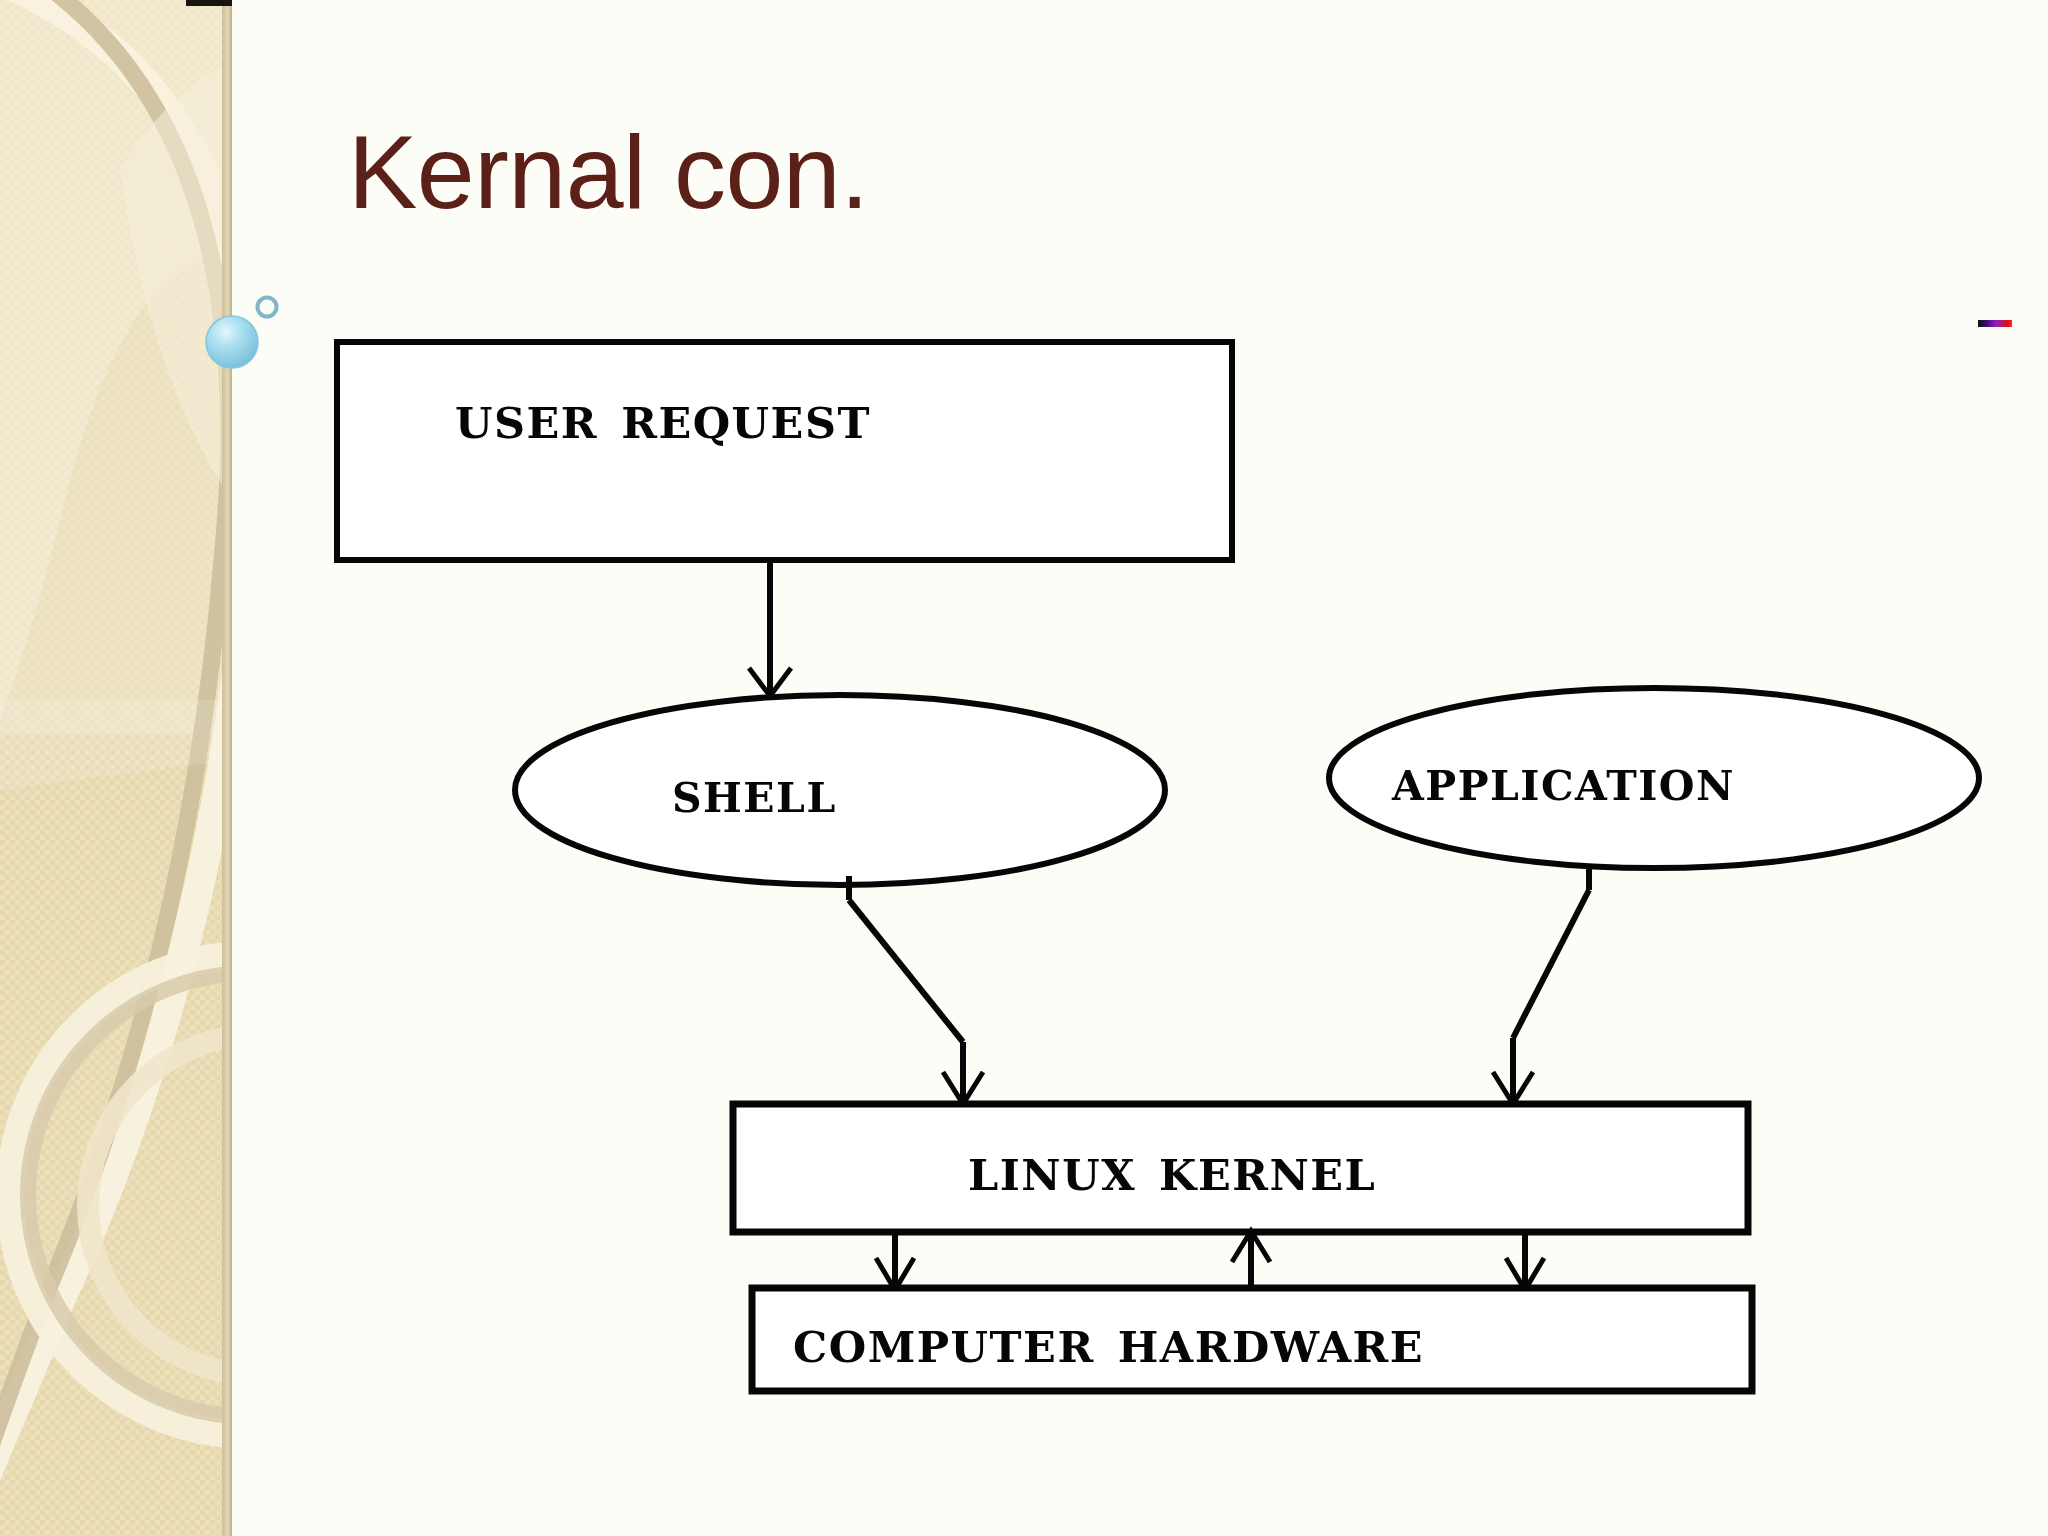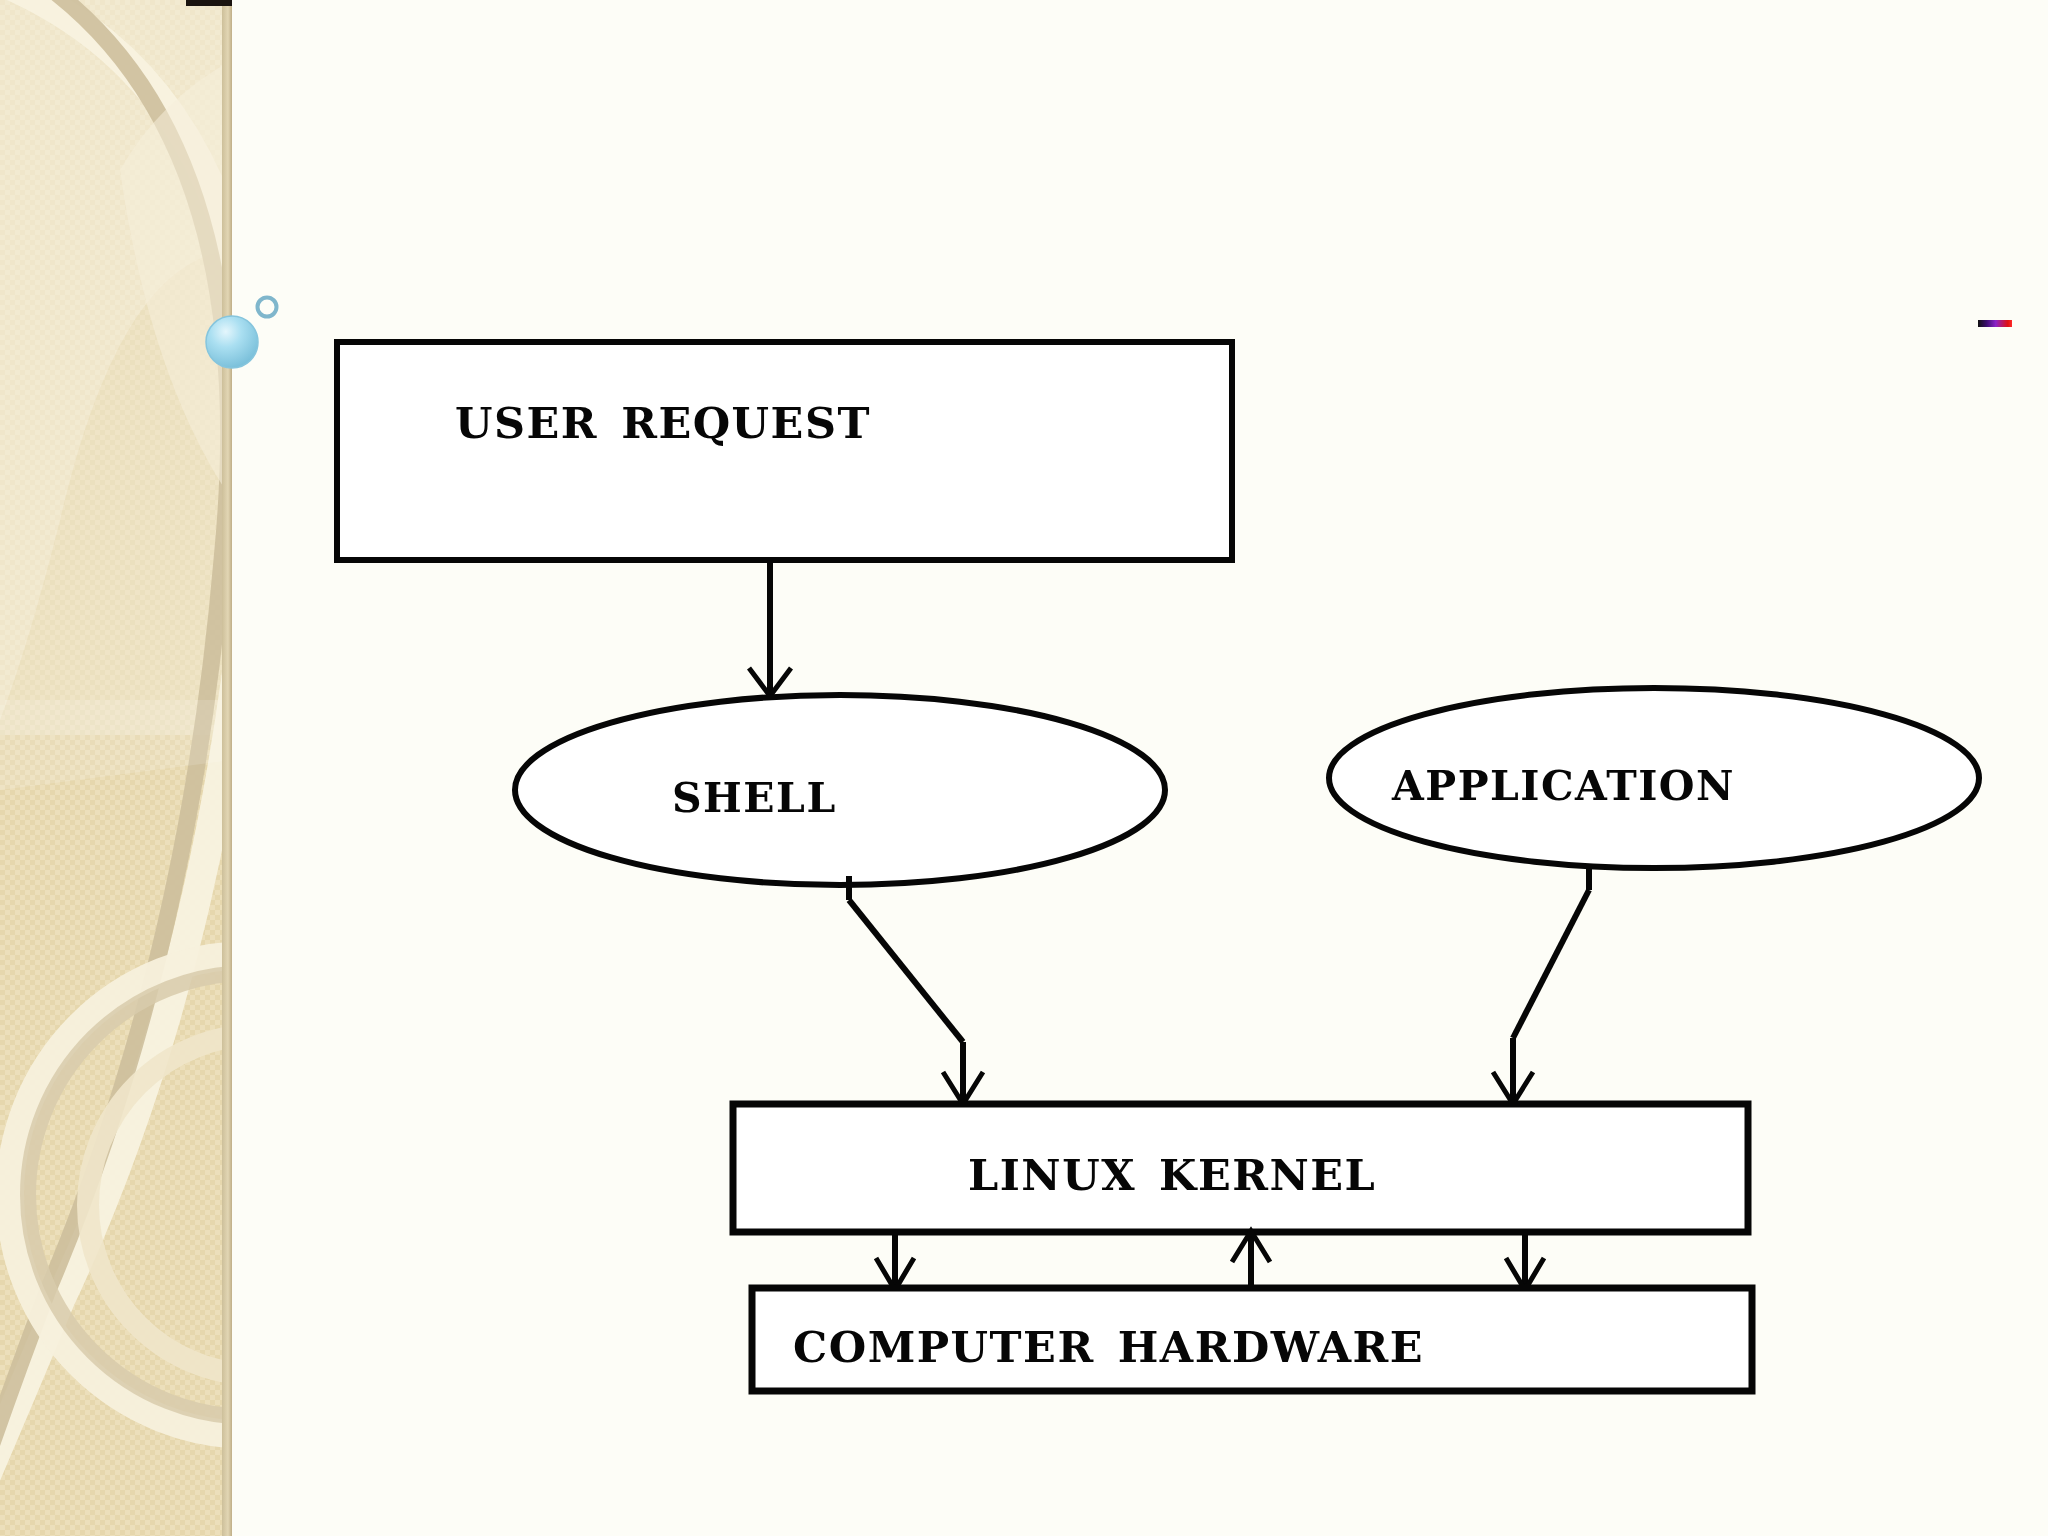--- a/index.html
+++ b/index.html
@@ -128,20 +128,21 @@
       <radialGradient id="sph" cx="38%" cy="30%" r="75%">
         <stop offset="0%" stop-color="#e4f6fc"></stop>
         <stop offset="40%" stop-color="#aadff1"></stop>
         <stop offset="100%" stop-color="#76bdd8"></stop>
       </radialGradient>
     </defs>
     <circle cx="37" cy="57" r="26" fill="url(#sph)" stroke="#86c5dd" stroke-width="1.5"></circle>
     <circle cx="72" cy="22" r="9.5" fill="none" stroke="#7fb6cc" stroke-width="4"></circle>
   </svg>
 
+  <div id="title">Kernal con.</div>
 
   <svg id="diagram" viewBox="0 0 2048 1536">
 
     <rect x="337" y="342" width="895" height="218" fill="#ffffff" stroke="#060606" stroke-width="6"></rect>
     <text x="455" y="438" class="node-label" font-size="62">User Request</text>
 
     <g>
       <line x1="770" y1="560" x2="770" y2="694" stroke="#060606" stroke-width="6"></line>
       <path d="M749 668 L770 696 L791 668" fill="none" stroke="#060606" stroke-width="5"></path>
     </g>

